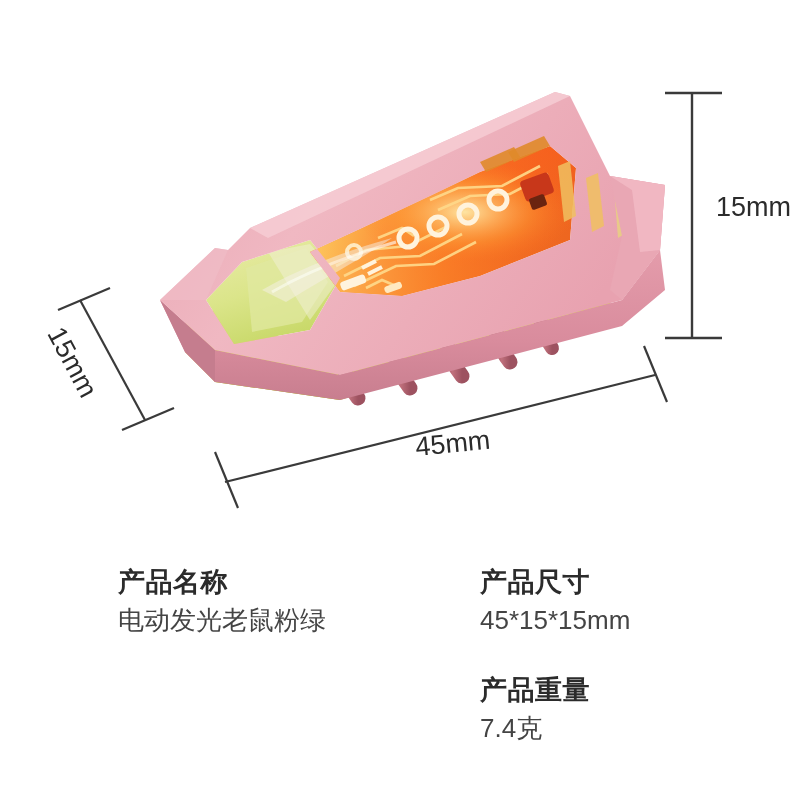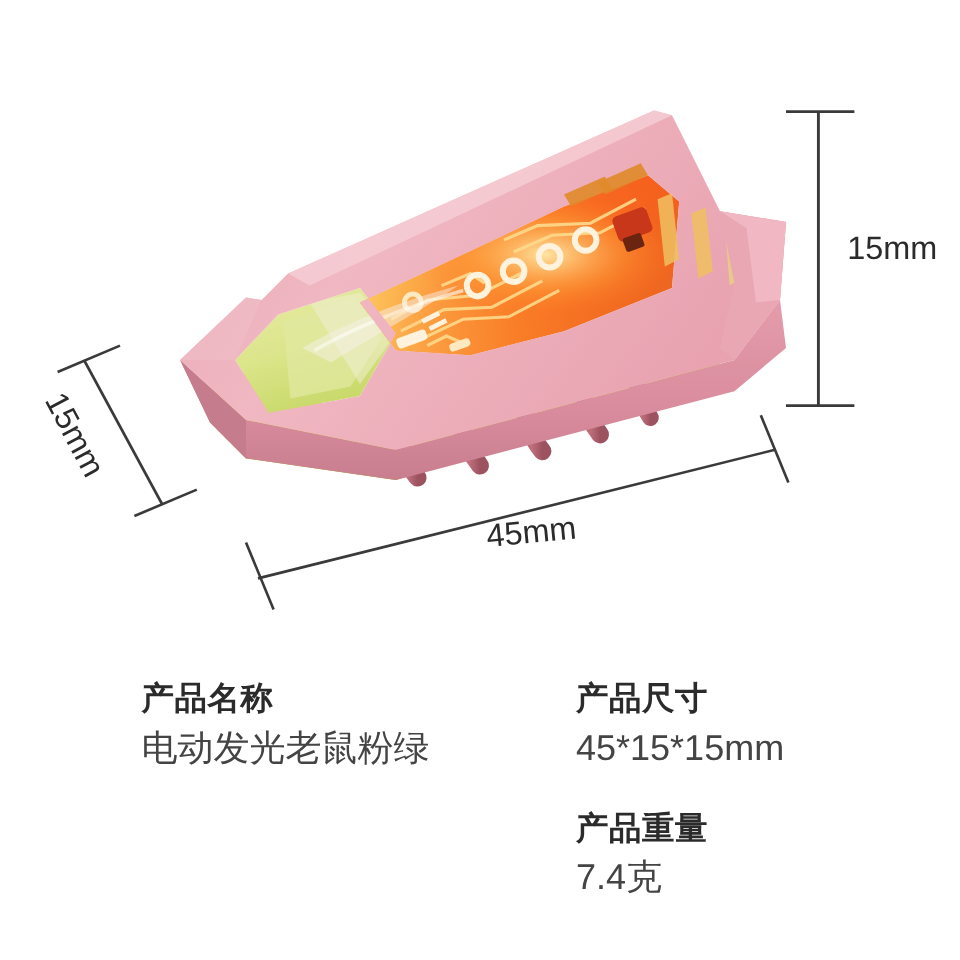--- a/index.html
+++ b/index.html
@@ -11,21 +11,21 @@
     width: 800px;
     height: 800px;
     position: relative;
     overflow: hidden;
     font-family: "Liberation Sans", sans-serif;
     color: #333333;
   }
 
   #product-figure {
     position: absolute;
-    left: 0;
+    left: 10px;
     top: 0;
     width: 732px;
     height: 520px;
   }
 
   #spec-table {
     position: absolute;
     left: 0;
     top: 545px;
     width: 800px;
@@ -43,21 +43,21 @@
 
   .spec-label {
     font-size: 27px;
     font-weight: bold;
     color: #2b2b2b;
     letter-spacing: 0.5px;
     line-height: 1.15;
     white-space: nowrap;
   }
   .spec-value {
-    font-size: 30px;
+    font-size: 26px;
     font-weight: normal;
     color: #444444;
     line-height: 1.3;
     margin-top: 6px;
     white-space: nowrap;
   }
 
   .dim-text {
     position: absolute;
     font-size: 27px;

